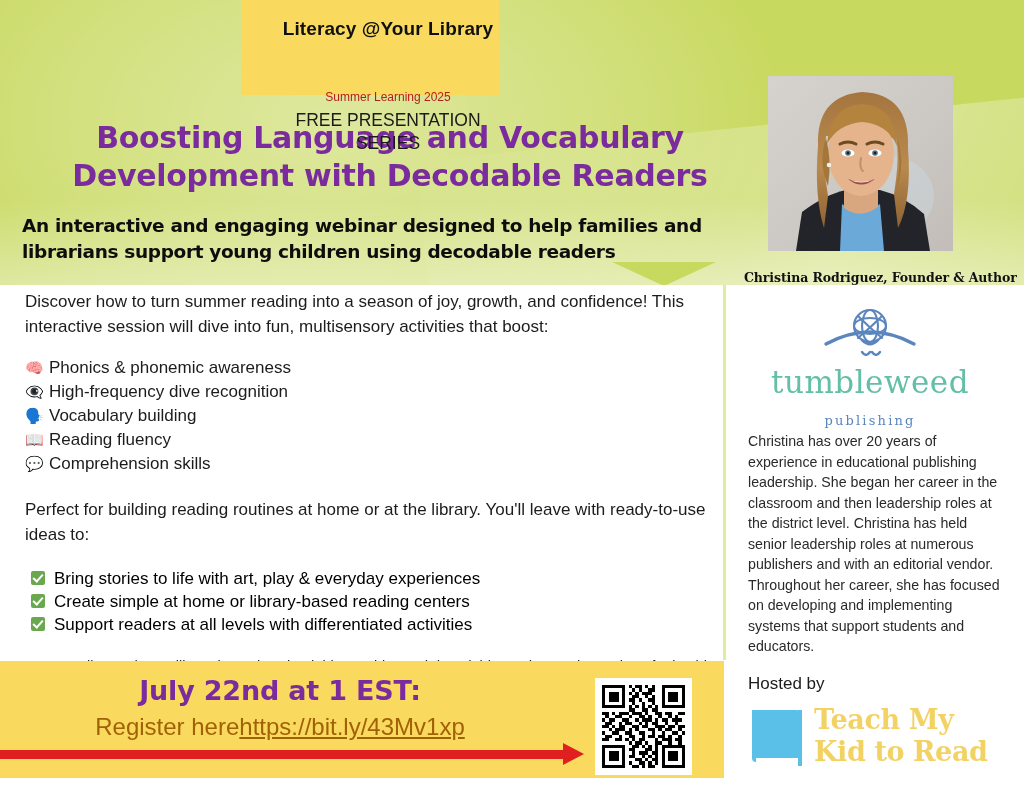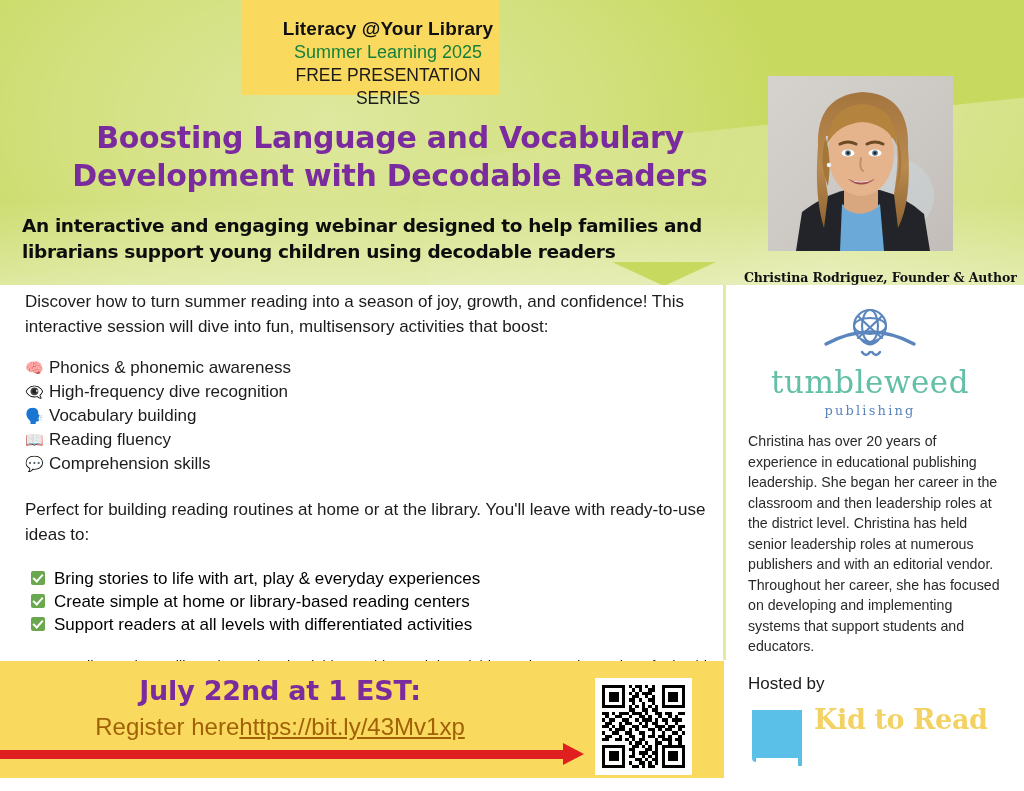--- a/index.html
+++ b/index.html
@@ -58,21 +58,21 @@
     text-align: center;
     padding-top: 18px;
     z-index: 5;
     padding-left: 36px;
   }
   .title-pill .l1 {
     font-size: 19px; font-weight: bold; color: #101010;
     letter-spacing: 0.1px; line-height: 22px;
   }
   .title-pill .l2 {
-    font-size: 18px; color: #15803d; line-height: 24px;
+    font-size: 12px; color: #b91c1c; line-height: 24px; margin-top: 45px;
   }
   .title-pill .l3 {
     font-size: 17.5px; color: #1a1a1a; line-height: 23px;
   }
 
   .main-title {
     position: absolute; left: 40px; top: 119px;
     width: 700px;
     text-align: center;
     color: #7a2b9e;
@@ -214,21 +214,21 @@
   .tw-word {
     font-family: "DejaVu Serif", serif;
     font-size: 31px; color: #63bfa6;
     letter-spacing: 0.5px;
     margin-top: -2px;
   }
   .tw-sub {
     font-family: "DejaVu Serif", serif;
     font-size: 13px; color: #5b86bd;
     letter-spacing: 2.2px;
-    margin-top: 3px;
+    margin-top: 13px;
   }
   .bio {
     position: absolute; left: 748px; top: 431px;
     width: 260px;
     font-size: 14.2px; line-height: 20.5px; color: #2a2a2a;
   }
   .hosted {
     position: absolute; left: 748px; top: 674px;
     font-size: 17px; color: #1c1c1c;
   }
@@ -606,17 +606,18 @@
   <div class="tmk">
     <div class="tmk-book">
       <svg width="60" height="64" viewBox="0 0 60 64">
         <path d="M4 4 H48 A4 4 0 0 1 52 8 V56 H8 A4 4 0 0 1 4 52 Z" fill="#5bc0e8"></path>
         <path d="M8 50 H52 V58 H10 A4 4 0 0 1 8 56 Z" fill="#ffffff"></path>
         <path d="M6 48 H52 V52 H8 A3 3 0 0 1 6 50 Z" fill="#5bc0e8"></path>
         <rect x="50" y="4" width="4" height="56" fill="#5bc0e8"></rect>
       </svg>
     </div>
     <div class="tmk-text">
+      <div>Teach My</div>
       <div>Kid to Read</div>
     </div>
   </div>
 
 </div>
 
 </body></html>

